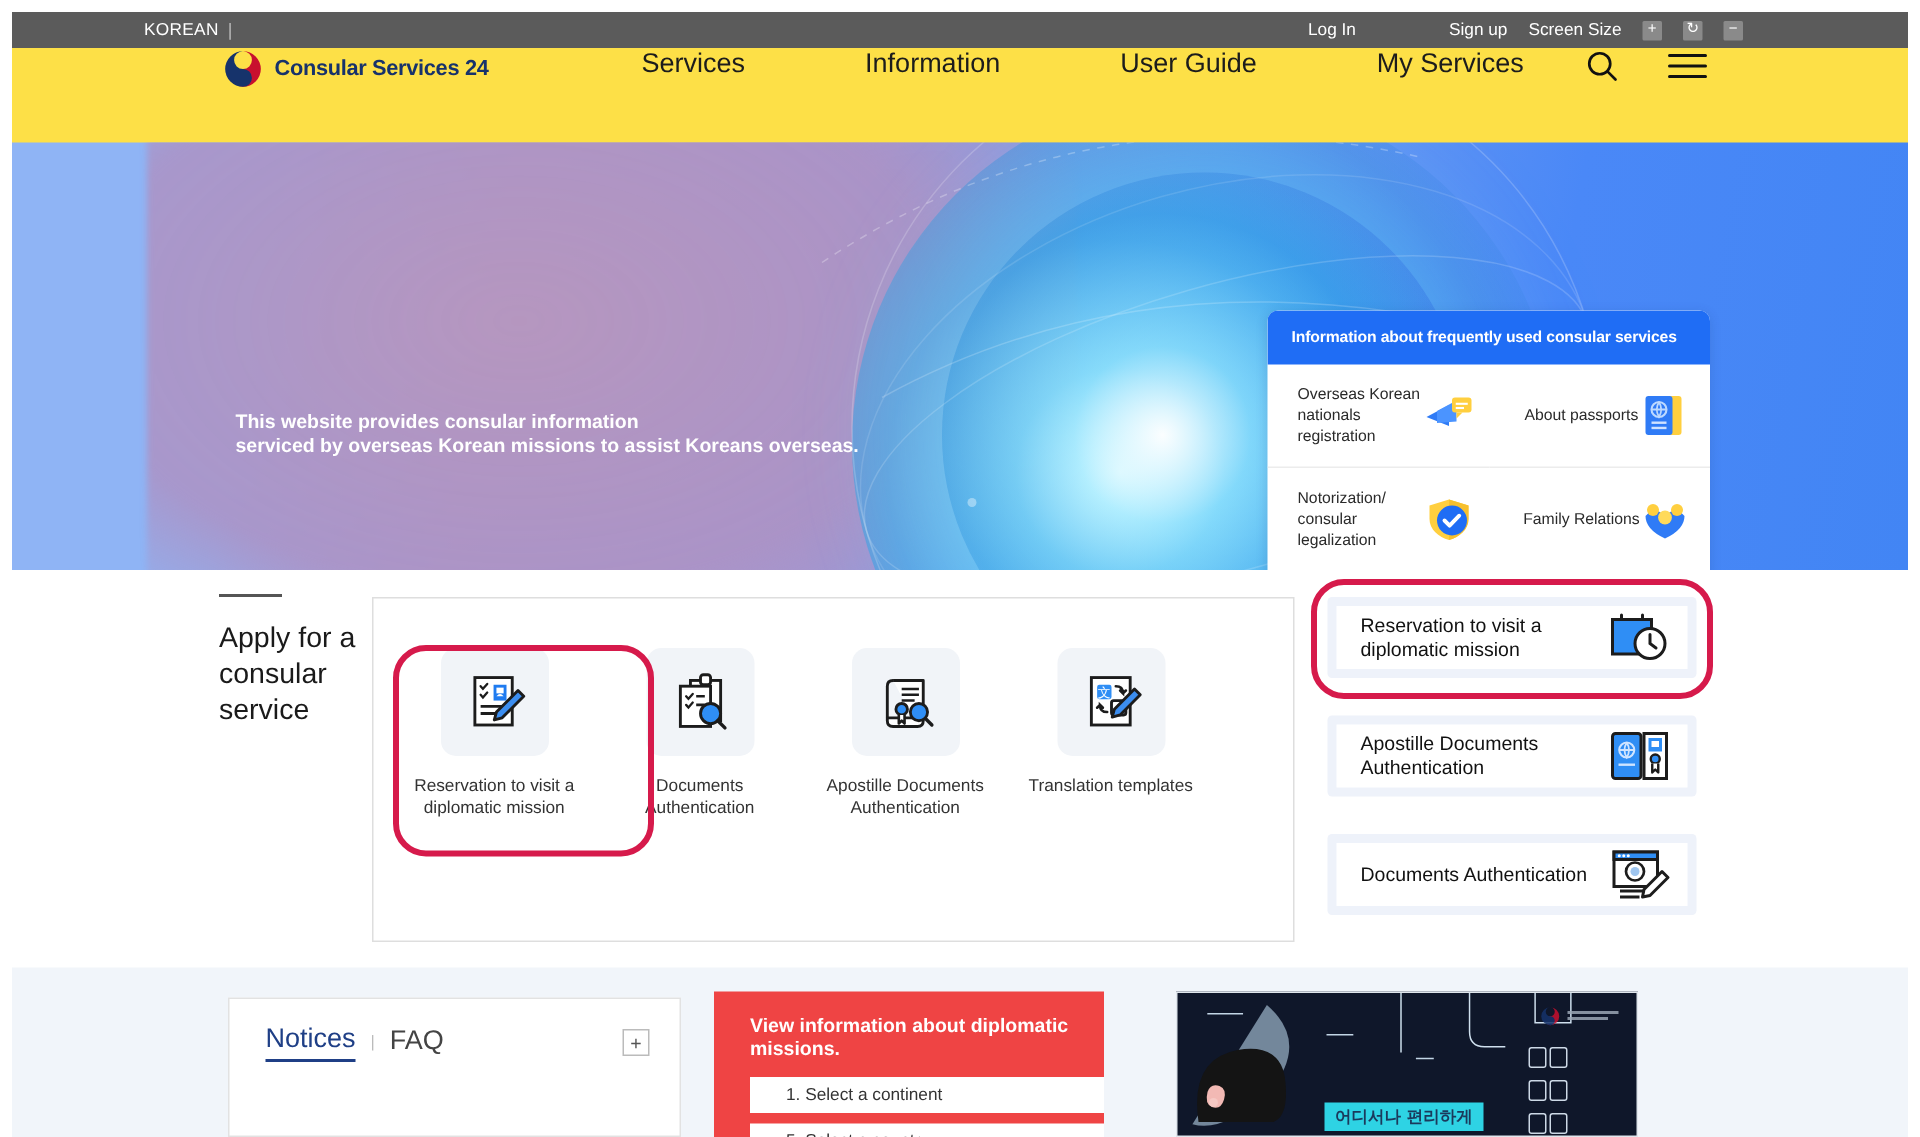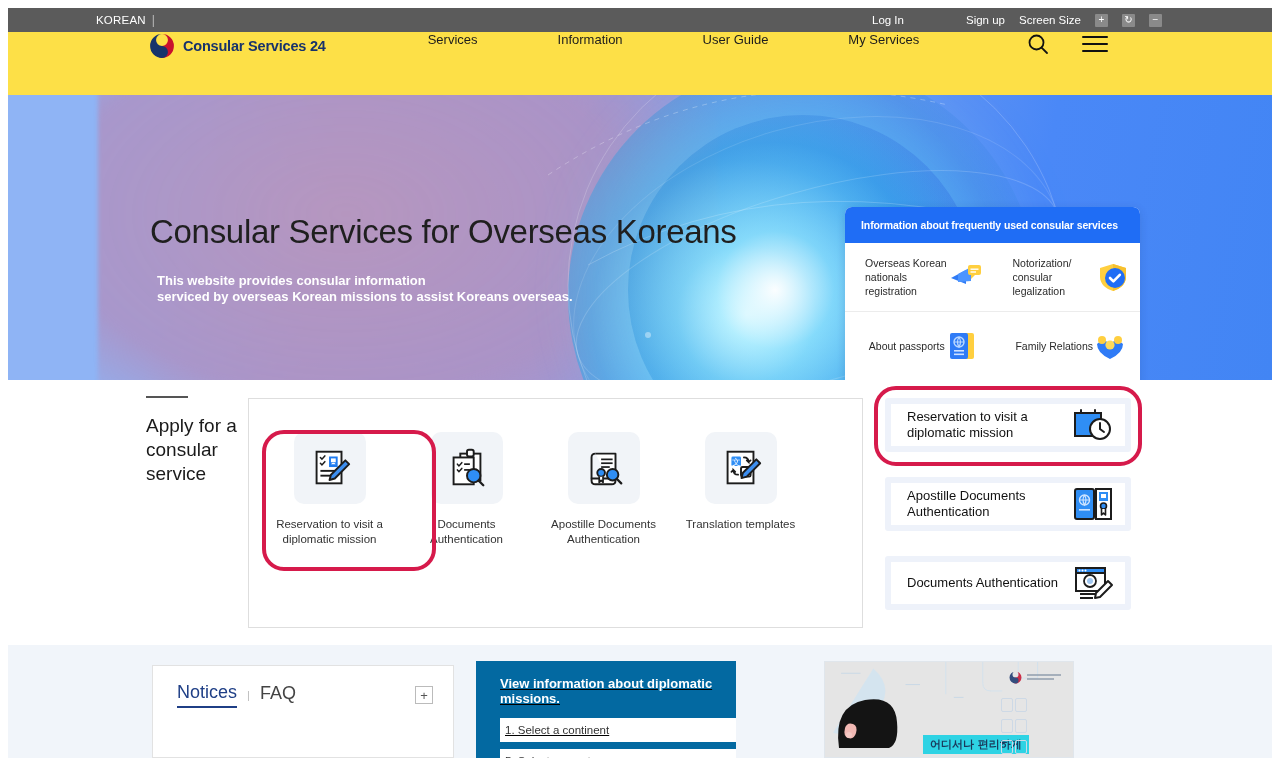--- a/index.html
+++ b/index.html
@@ -56,21 +56,21 @@
   .logo-mark { width: 28px; height: 28px; flex: none; }
   .logo-text {
     font-size: 14.5px; font-weight: bold;
     color: #17326b; letter-spacing: -.2px; white-space: nowrap;
   }
   .nav {
     display: flex; align-items: center;
     margin-left: 62px; gap: 0;
   }
   .nav-item {
-    font-size: 13px; color: #1c1c1c;
+    font-size: 18px; color: #1c1c1c;
     text-decoration: none; padding: 0 40px;
     white-space: nowrap;
   }
   .header-tools {
     margin-left: auto; margin-right: 164px;
     display: flex; align-items: center; gap: 32px;
   }
   .icon-btn { background: none; border: none; padding: 0; cursor: pointer;
               display: flex; align-items: center; justify-content: center; }
 
@@ -209,40 +209,40 @@
   .nt-plus {
     margin-left: auto; margin-right: 20px;
     width: 18px; height: 18px;
     border: 1px solid #bbb; background: #fff;
     display: flex; align-items: center; justify-content: center;
     font-size: 13px; color: #555; cursor: pointer; line-height: 1;
   }
   .mission-card {
     position: absolute; left: 476px; top: 661px;
     width: 260px; height: 97px;
-    background: #0369a1; overflow: hidden; text-decoration: underline;
+    background: #ef4444; overflow: hidden;
   }
   .mc-title {
     margin: 15px 0 0 24px;
     font-size: 13px; color: #ffffff; font-weight: bold;
   }
   .mc-select {
     margin: 12px 0 0 24px; width: 280px; height: 24px;
     background: #ffffff; border: none;
     display: flex; align-items: center; justify-content: space-between;
-    padding: 0 9px 0 5px;
+    padding: 0 9px 0 24px;
     font-size: 11.5px; color: #333;
   }
   .mc-select + .mc-select { margin-top: 7px; }
   .caret { width: 0; height: 0; border-left: 4px solid transparent;
            border-right: 4px solid transparent; border-top: 5px solid #444; }
   .promo {
-    position: absolute; left: 824px; top: 661px;
-    width: 250px; height: 97px;
-    background: #e5e5e5; border: 1px solid #e0e6ec; overflow: hidden;
+    position: absolute; left: 784px; top: 661px;
+    width: 308px; height: 97px;
+    background: #0f172a; border: 1px solid #e0e6ec; overflow: hidden;
   }
   .promo-hair { position: absolute; inset: 0; }
   .promo-tag {
     position: absolute; left: 98px; top: 73px;
     background: #2ed3e4; color: #1b3a5c;
     font-size: 11px; padding: 2px 7px; font-weight: bold;
     font-family: "DejaVu Sans", sans-serif;
   }
   .promo-logo {
     position: absolute; right: 12px; top: 8px;
@@ -327,21 +327,20 @@
   <svg class="hero-rings" viewBox="0 0 560 520">
     <ellipse cx="290" cy="250" rx="250" ry="250" fill="none" stroke="rgba(255,255,255,.35)" stroke-width="1"></ellipse>
     <ellipse cx="290" cy="250" rx="250" ry="95" fill="none" stroke="rgba(255,255,255,.30)" stroke-width="1" transform="rotate(-16 290 250)"></ellipse>
     <ellipse cx="290" cy="250" rx="250" ry="160" fill="none" stroke="rgba(255,255,255,.22)" stroke-width="1" transform="rotate(-16 290 250)"></ellipse>
     <path d="M20 140 Q200 20 420 70" fill="none" stroke="rgba(255,255,255,.5)" stroke-width="1" stroke-dasharray="5 5"></path>
     <path d="M60 230 Q260 120 520 200" fill="none" stroke="rgba(255,255,255,.35)" stroke-width="1"></path>
     <circle cx="330" cy="52" r="4" fill="rgba(255,255,255,.8)"></circle>
     <circle cx="120" cy="300" r="3" fill="rgba(255,255,255,.7)"></circle>
   </svg>
 
-  <h1 class="hero-title">Consular Services for Overseas Koreans</h1>
   <p class="hero-sub">
     <span>This website provides consular information</span><br>
     <span>serviced by overseas Korean missions to assist Koreans overseas.</span>
   </p>
 
   <div class="quickpanel">
     <div class="qp-head">Information about frequently used consular services</div>
     <div class="qp-grid">
 
       <a href="#" class="qp-cell">
@@ -352,41 +351,41 @@
             <path d="M9 12 L22 5 L22 19 L9 20 Z" fill="#4b94ff"></path>
             <rect x="19" y="3" width="13" height="10" rx="2" fill="#ffcf3f"></rect>
             <path d="M22 13 l0 4 l4 -4 z" fill="#ffcf3f"></path>
             <rect x="21.5" y="6.5" width="8" height="1.4" fill="#fff"></rect>
             <rect x="21.5" y="9.3" width="5.5" height="1.4" fill="#fff"></rect>
           </svg>
         </span>
       </a>
 
       <a href="#" class="qp-cell">
-        <span class="qp-label">Notorization/ consular legalization</span>
-        <span class="qp-icon">
-          <svg viewBox="0 0 34 30" width="34" height="30">
-            <path d="M17 2 L30 6 V15 C30 22 24 27 17 29 C10 27 4 22 4 15 V6 Z" fill="#ffcf3f"></path>
-            <path d="M17 2 L30 6 V15 C30 22 24 27 17 29 Z" fill="#f7c02e"></path>
-            <circle cx="19" cy="16" r="10" fill="#1f6df5"></circle>
-            <path d="M14 16 l3.4 3.4 l6.4 -6.6" fill="none" stroke="#fff" stroke-width="2.6" stroke-linecap="round" stroke-linejoin="round"></path>
-          </svg>
-        </span>
-      </a>
-
-      <a href="#" class="qp-cell">
         <span class="qp-label">About passports</span>
         <span class="qp-icon">
           <svg viewBox="0 0 34 30" width="34" height="30">
             <rect x="11" y="2" width="18" height="26" rx="2" fill="#ffcf3f"></rect>
             <rect x="5" y="2" width="18" height="26" rx="2" fill="#2f7bf6"></rect>
             <circle cx="14" cy="11" r="5" fill="none" stroke="#bcd9ff" stroke-width="1.4"></circle>
             <path d="M9 11 h10 M14 6 q3 5 0 10 q-3 -5 0 -10" fill="none" stroke="#bcd9ff" stroke-width="1.2"></path>
             <rect x="9" y="19" width="10" height="1.6" fill="#cfe2ff"></rect>
             <rect x="9" y="22.5" width="10" height="1.6" fill="#cfe2ff"></rect>
+          </svg>
+        </span>
+      </a>
+
+      <a href="#" class="qp-cell">
+        <span class="qp-label">Notorization/ consular legalization</span>
+        <span class="qp-icon">
+          <svg viewBox="0 0 34 30" width="34" height="30">
+            <path d="M17 2 L30 6 V15 C30 22 24 27 17 29 C10 27 4 22 4 15 V6 Z" fill="#ffcf3f"></path>
+            <path d="M17 2 L30 6 V15 C30 22 24 27 17 29 Z" fill="#f7c02e"></path>
+            <circle cx="19" cy="16" r="10" fill="#1f6df5"></circle>
+            <path d="M14 16 l3.4 3.4 l6.4 -6.6" fill="none" stroke="#fff" stroke-width="2.6" stroke-linecap="round" stroke-linejoin="round"></path>
           </svg>
         </span>
       </a>
 
       <a href="#" class="qp-cell">
         <span class="qp-label">Family Relations</span>
         <span class="qp-icon">
           <svg viewBox="0 0 34 30" width="34" height="30">
             <path d="M4 13 q6 -7 13 0 q7 -7 13 0 q0 9 -13 15 Q4 22 4 13 Z" fill="#2f7bf6"></path>
             <circle cx="9" cy="9" r="4" fill="#ffcf3f"></circle>

